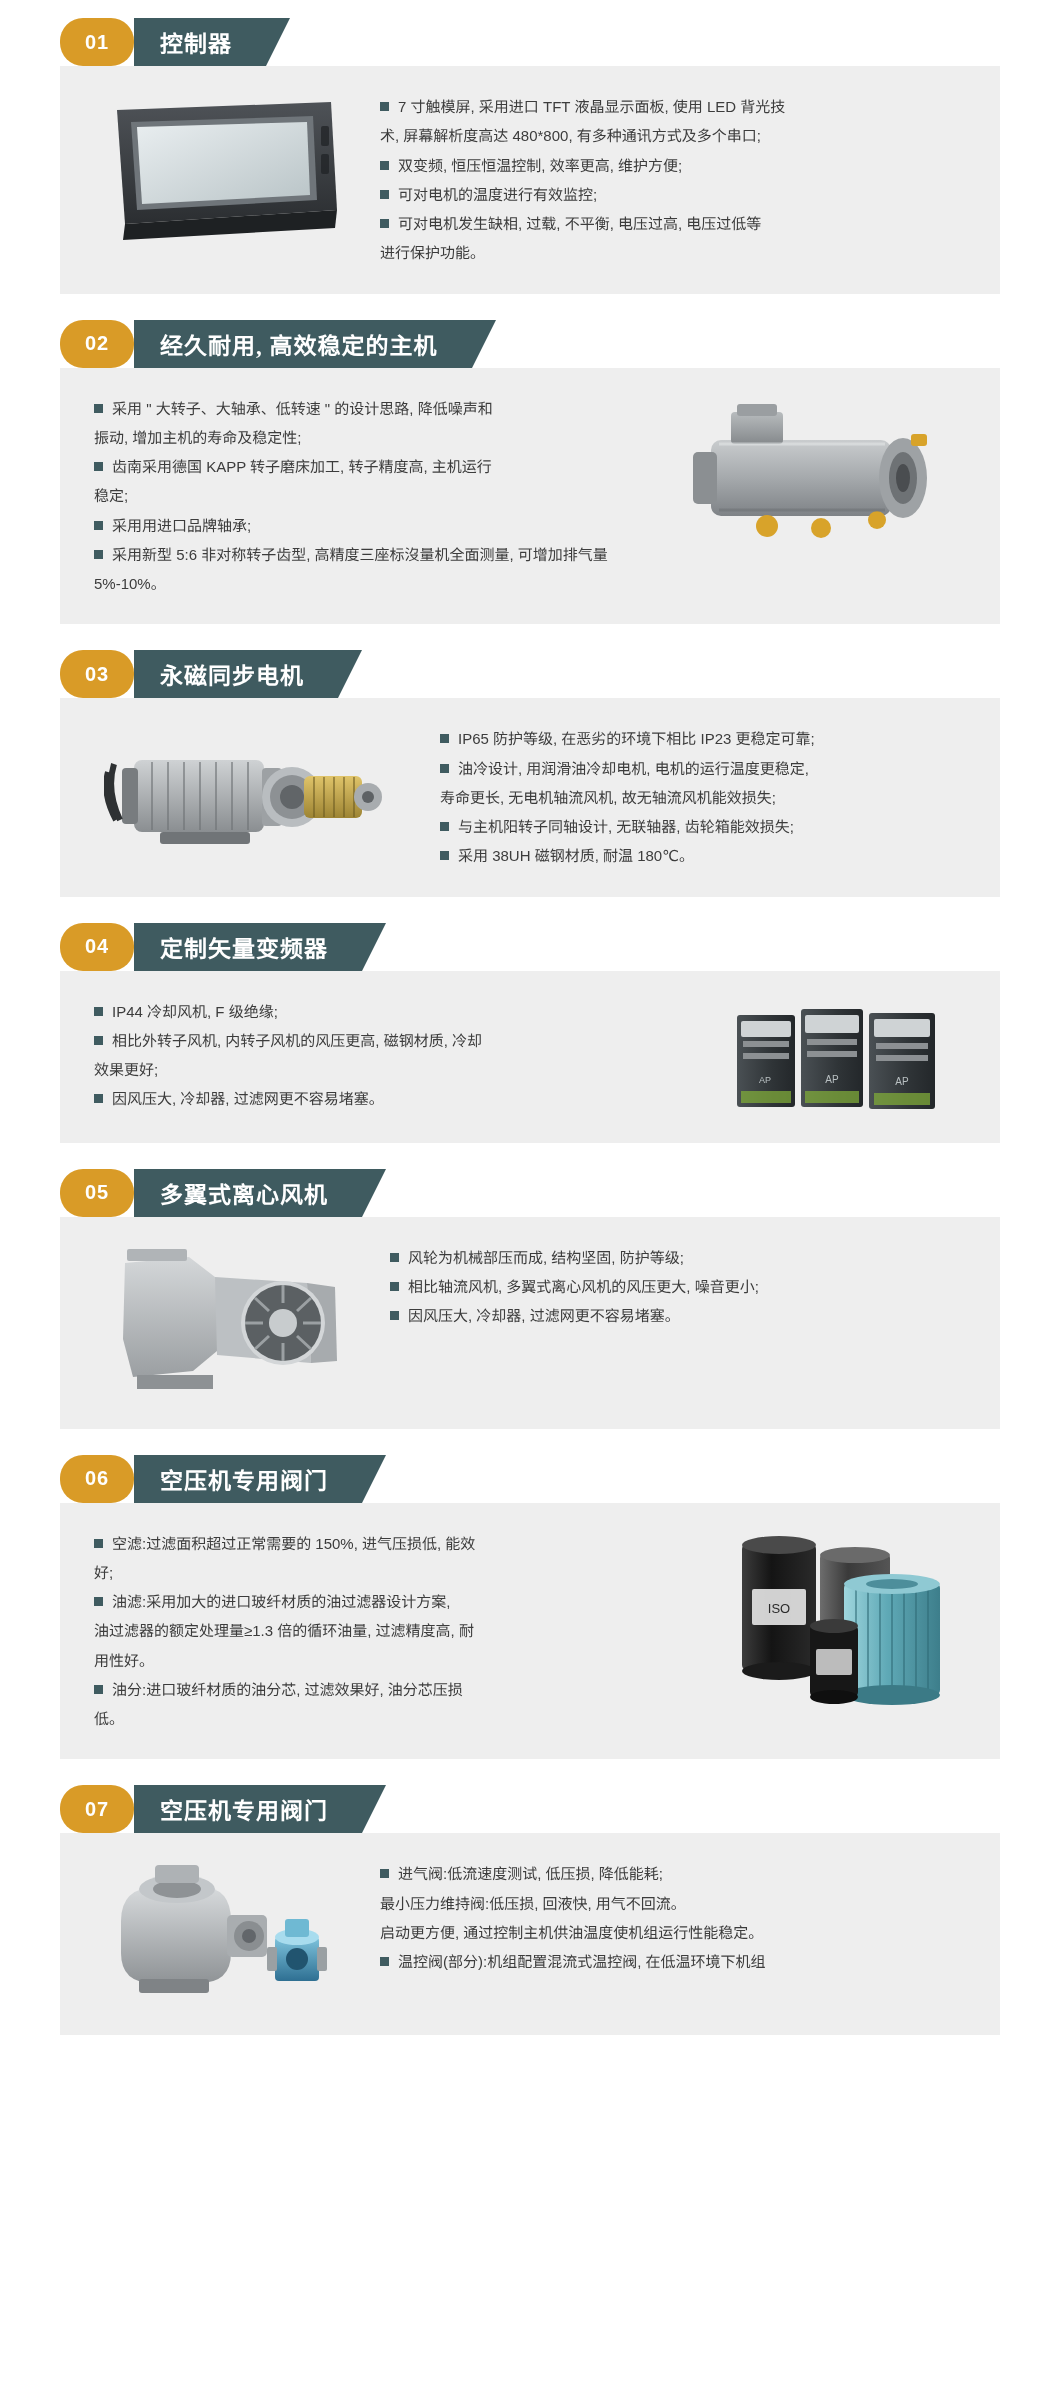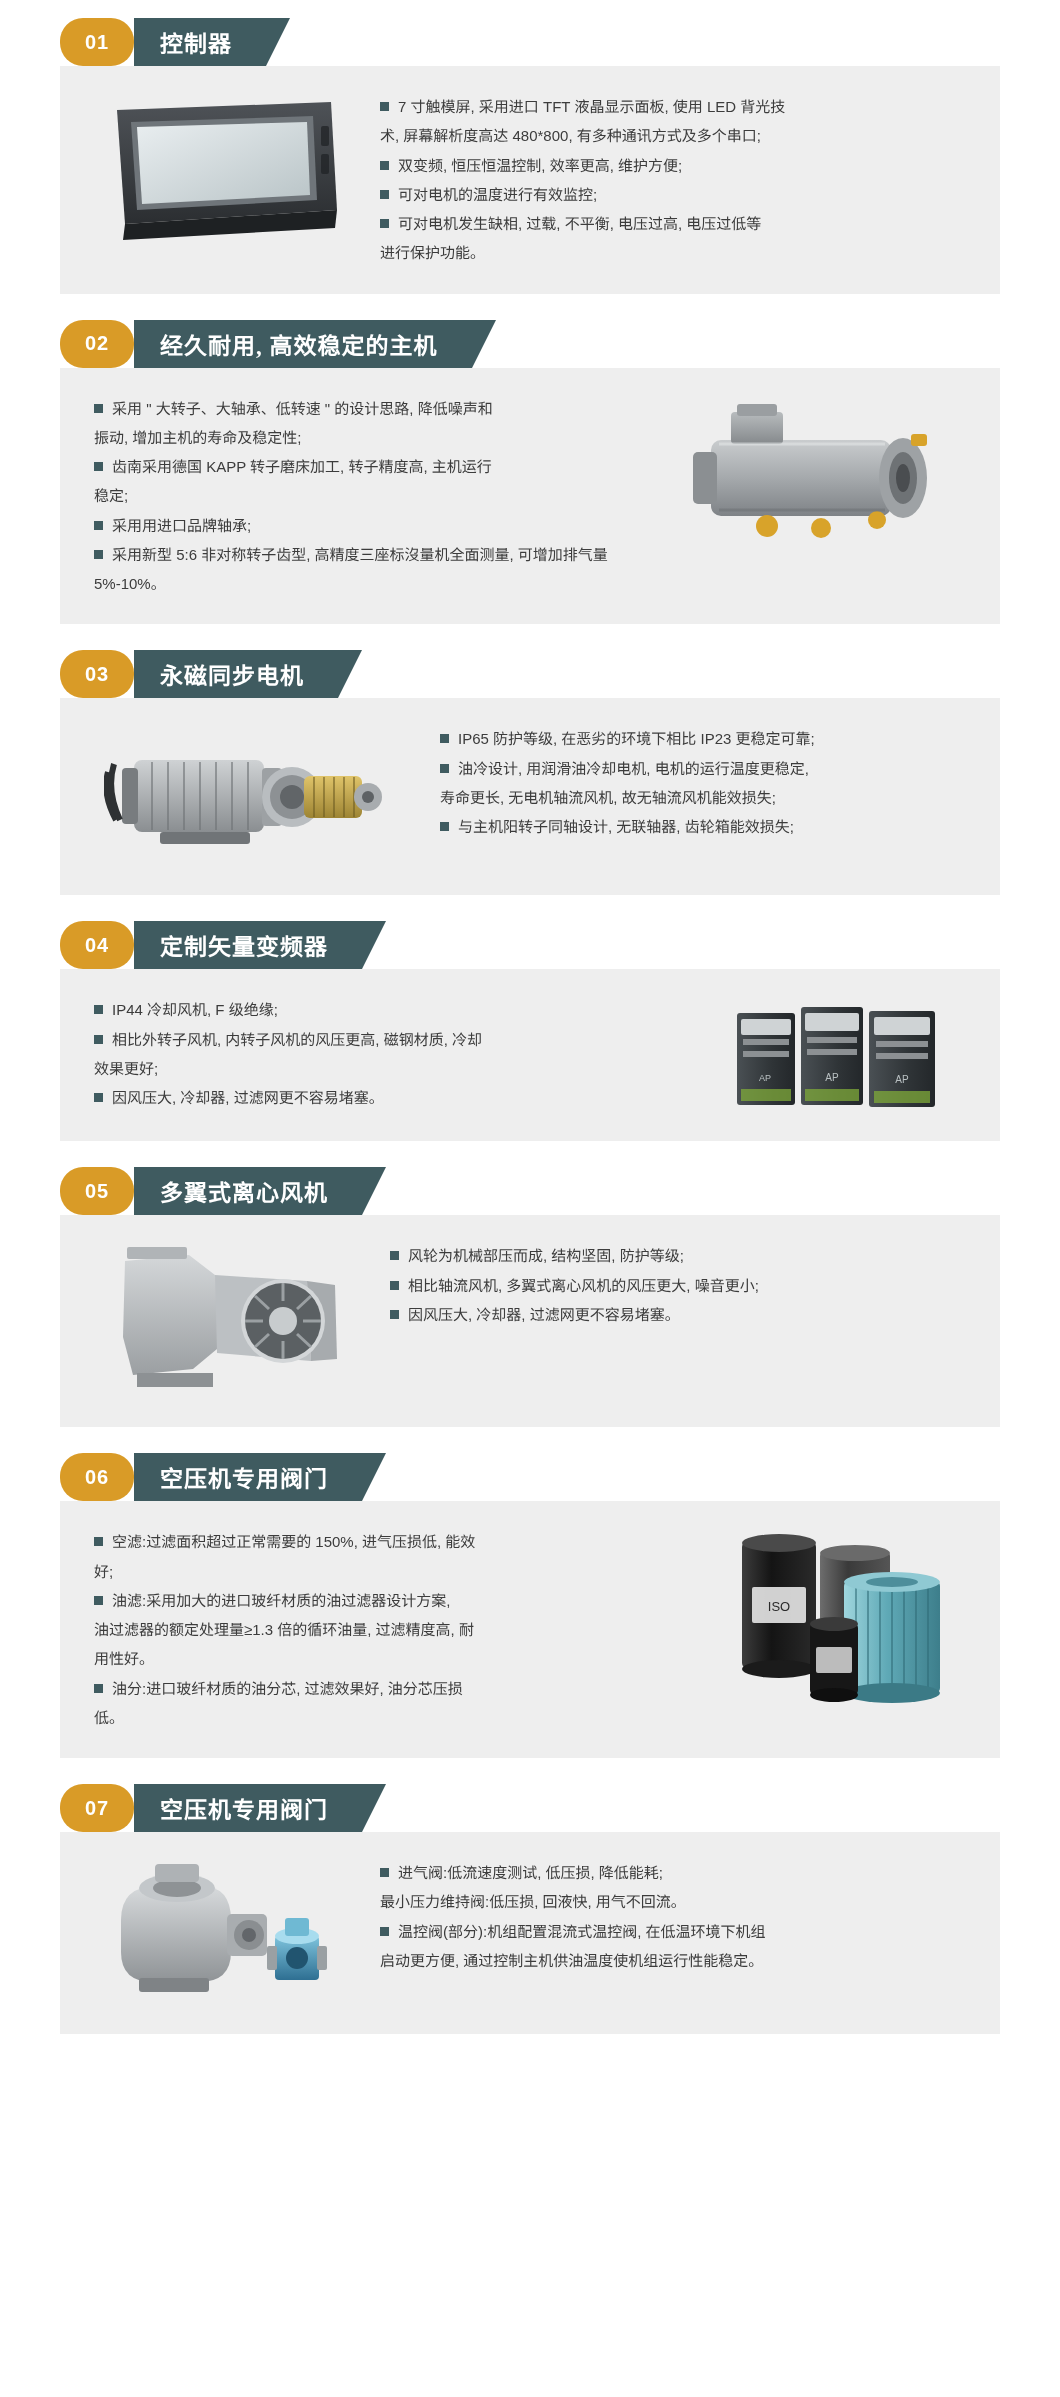--- a/index.html
+++ b/index.html
@@ -244,20 +244,21 @@
           <circle cx="264" cy="73" r="14" fill="#a8acaf"></circle>
           <circle cx="264" cy="73" r="6" fill="#5e6265"></circle>
           <rect x="56" y="108" width="90" height="12" rx="3" fill="#707477"></rect>
         </svg>
       </div>
       <div class="bullets">
         <p><span class="sq"></span><span>IP65 防护等级, 在恶劣的环境下相比 IP23 更稳定可靠;</span></p>
         <p><span class="sq"></span><span>油冷设计, 用润滑油冷却电机, 电机的运行温度更稳定,</span></p>
         <p><span>寿命更长, 无电机轴流风机, 故无轴流风机能效损失;</span></p>
         <p><span class="sq"></span><span>与主机阳转子同轴设计, 无联轴器, 齿轮箱能效损失;</span></p>
+        <p><span class="sq"></span><span>采用 38UH 磁钢材质, 耐温 180℃。</span></p>
       </div>
     </div>
   </div>
 
   <div class="section">
     <div class="sec-head">
       <div class="sec-num">04</div>
       <div class="sec-title-wrap">定制矢量变频器</div>
     </div>
     <div class="sec-body img-right">
@@ -446,19 +447,19 @@
           <ellipse cx="198" cy="78" rx="22" ry="8" fill="#a8dcee"></ellipse>
           <circle cx="198" cy="100" r="11" fill="#21546f"></circle>
           <rect x="168" y="88" width="10" height="24" rx="2" fill="#9aa0a3"></rect>
           <rect x="218" y="88" width="10" height="24" rx="2" fill="#9aa0a3"></rect>
           <rect x="186" y="60" width="24" height="18" rx="3" fill="#6fb9d3"></rect>
         </svg>
       </div>
       <div class="bullets">
         <p><span class="sq"></span><span>进气阀:低流速度测试, 低压损, 降低能耗;</span></p>
         <p><span>最小压力维持阀:低压损, 回液快, 用气不回流。</span></p>
+        <p><span>启动更方便, 通过控制主机供油温度使机组运行性能稳定。</span></p>
         <p><span class="sq"></span><span>温控阀(部分):机组配置混流式温控阀, 在低温环境下机组</span></p>
-        <p><span>启动更方便, 通过控制主机供油温度使机组运行性能稳定。</span></p>
       </div>
     </div>
   </div>
 
 </div>
 
 </body></html>

